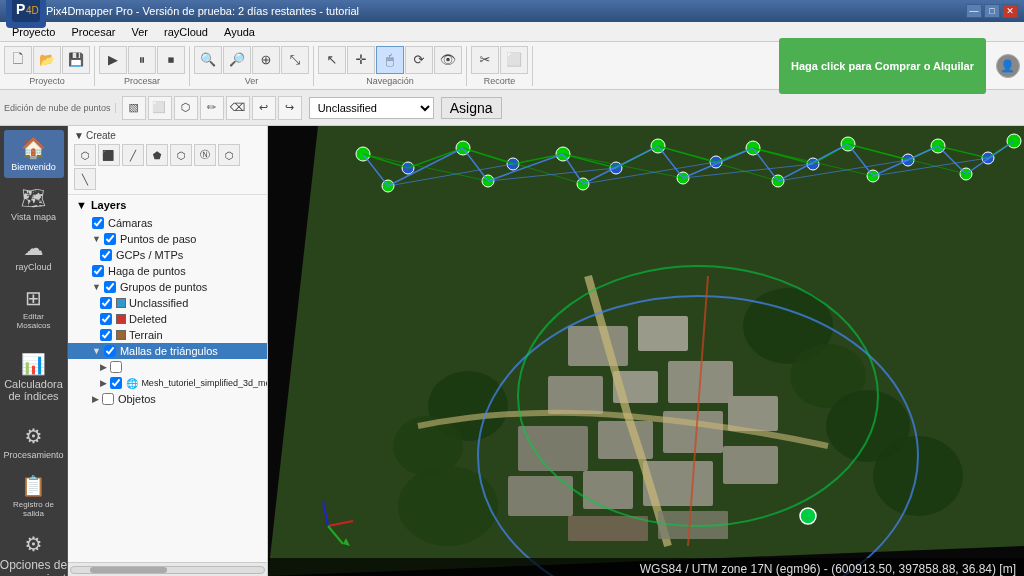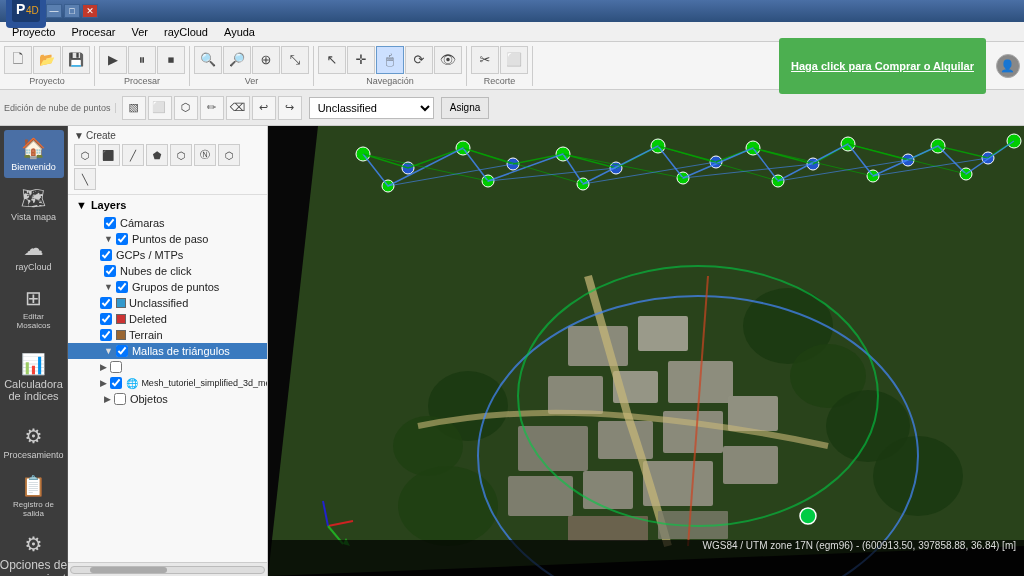--- a/index.html
+++ b/index.html
@@ -58,41 +58,40 @@
     #buy-btn {
       margin-left: auto;
       background: #4caf50;
       color: #fff;
       border: none;
       padding: 22px 12px;
       font-size: 11px;
       font-weight: bold;
       cursor: pointer;
       border-radius: 3px;
-      text-decoration: underline;
     }
 
     
     #toolbar2 {
       background: #ebebeb;
       height: 36px;
       border-bottom: 1px solid #ccc;
       display: flex;
       align-items: center;
       padding: 2px 4px;
       gap: 2px;
     }
     .toolbar2-btn { width: 24px; height: 24px; background: #f5f5f5; border: 1px solid #ccc; cursor: pointer; display: flex; align-items: center; justify-content: center; font-size: 11px; color: #444; }
     .dropdown-select {
       height: 22px; font-size: 11px; border: 1px solid #bbb; background: #fff;
       padding: 0 4px; min-width: 100px;
     }
     .assign-btn {
       height: 22px; background: #e8e8e8; border: 1px solid #bbb; cursor: pointer;
-      padding: 0 8px; font-size: 10px;
+      padding: 0 8px; font-size: 14px;
     }
 
     
     #main {
       display: flex;
       height: calc(576px - 22px - 20px - 48px - 36px);
     }
 
     
     #sidebar {
@@ -160,46 +159,46 @@
     }
     .layer-item {
       display: flex; align-items: center;
       padding: 2px 8px;
       cursor: pointer;
       font-size: 11px;
       color: #222;
     }
     .layer-item.highlighted { background: #3a7abf; color: #fff; }
     .layer-item input[type=checkbox] { margin-right: 4px; width: 12px; height: 12px; }
-    .layer-indent1 { padding-left: 36px; }
+    .layer-indent1 { padding-left: 24px; }
     .layer-indent2 { padding-left: 32px; }
     .layer-arrow { font-size: 9px; margin-right: 3px; color: #555; }
 
     
     #viewport {
       flex: 1;
       position: relative;
       overflow: hidden;
       background: #000;
     }
     #viewport-canvas {
       width: 100%; height: 100%;
       position: absolute; top: 0; left: 0;
     }
 
     
     #statusbar {
       position: absolute;
       bottom: 0; left: 0; right: 0;
-      height: 36px;
+      height: 18px;
       background: rgba(0,0,0,0.7);
       color: #ddd;
-      font-size: 10px;
-      display: flex;
-      align-items: flex-start;
+      font-size: 12px;
+      display: flex;
+      align-items: flex-end;
       padding: 0 8px;
       justify-content: flex-end;
     }
 
     
     #layer-scrollbar {
       height: 14px;
       background: #e8e8e8;
       border-top: 1px solid #ccc;
       display: flex; align-items: center;
@@ -234,20 +233,21 @@
 <body>
 
 <div id="titlebar">
   <div class="sidebar-logo">
     <svg width="28" height="28" viewBox="0 0 28 28">
       <rect width="28" height="28" fill="#1a3a6e" rx="3"></rect>
       <text x="4" y="20" fill="#fff" font-size="14" font-weight="bold">P</text>
       <text x="14" y="20" fill="#e8a020" font-size="10">4D</text>
     </svg>
   </div>
+  <span class="title">Pix4Dmapper Pro - Versión de prueba: 2 días restantes - tutorial</span>
   <div class="win-controls">
     <div class="win-btn">—</div>
     <div class="win-btn">□</div>
     <div class="win-btn close">✕</div>
   </div>
 </div>
 
 <div id="menubar">
   <span>Proyecto</span>
   <span>Procesar</span>
@@ -410,21 +410,21 @@
       </div>
 
       <div class="layer-item layer-indent2">
         <input type="checkbox" checked="" style="">
         <span>GCPs / MTPs</span>
       </div>
 
 
       <div class="layer-item layer-indent1">
         <input type="checkbox" checked="" style="">
-        <span>Nubes de click</span>
+        <span>Haga de puntos</span>
       </div>
 
       <div class="layer-item layer-indent1">
         <span class="layer-arrow">▼</span>
         <input type="checkbox" checked="" style="">
         <span>Grupos de puntos</span>
       </div>
 
       <div class="layer-item layer-indent2">
         <input type="checkbox" checked="" style="">

